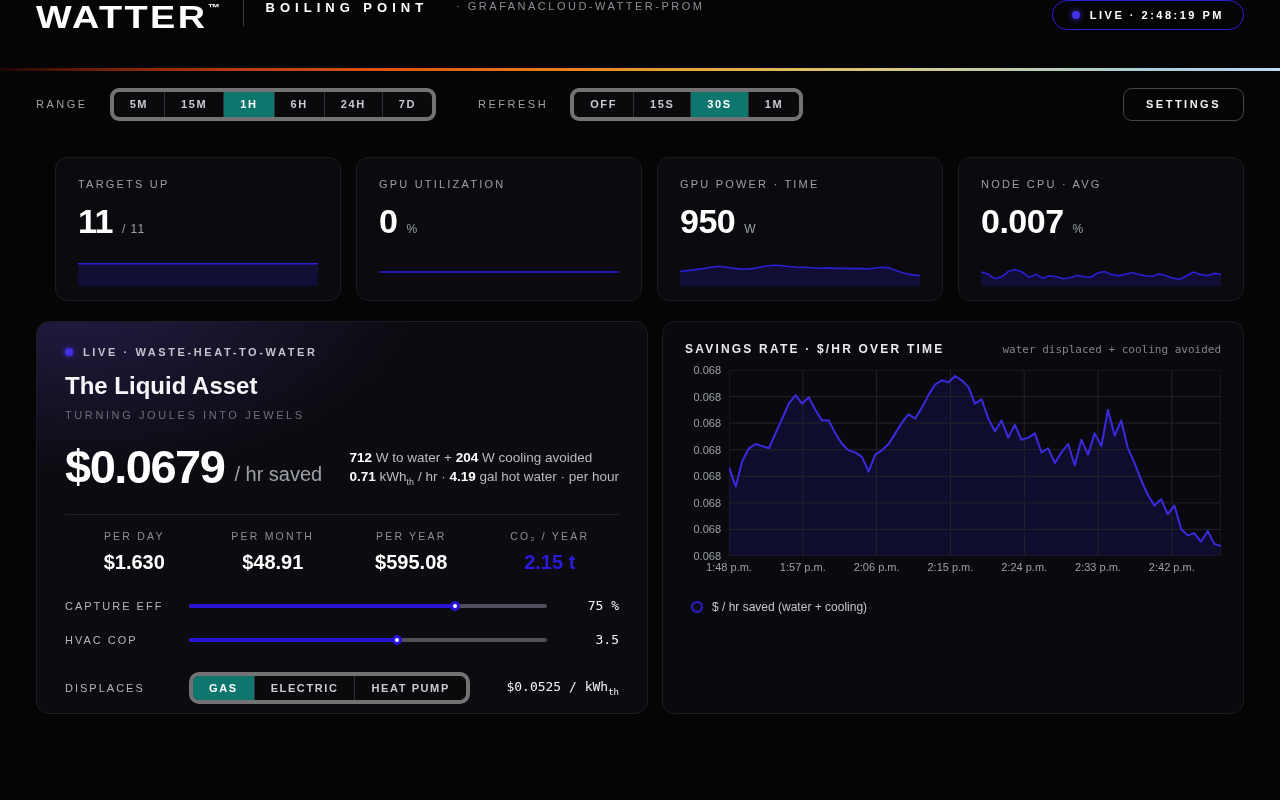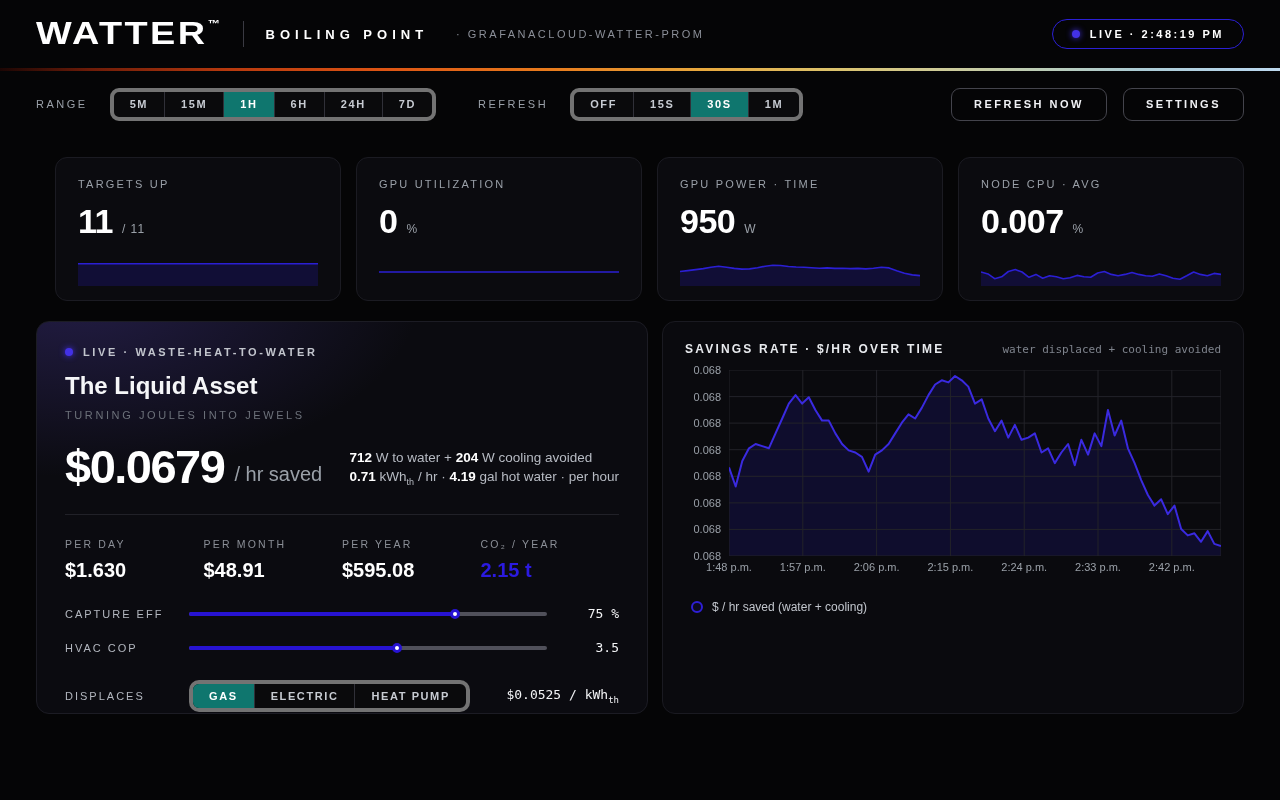--- a/index.html
+++ b/index.html
@@ -1,20 +1,20 @@
 <!DOCTYPE html>
 <html><head>
 <meta charset="utf-8">
 <style>
   * { margin:0; padding:0; box-sizing:border-box; }
   html,body { width:1280px; height:800px; overflow:hidden; background:#050506; color:#e9eaee;
               font-family:"Liberation Sans", sans-serif; }
 
   
-  .header { height:68px; display:flex; align-items:center; padding:16px 36px; }
+  .header { height:68px; display:flex; align-items:flex-start; padding:0 36px; }
   .logo { font-size:31px; font-weight:900; letter-spacing:2px; color:#fff;
           transform:scaleX(1.22); transform-origin:left center; white-space:nowrap; }
   .logo sup { font-size:10px; letter-spacing:0; vertical-align:top; position:relative; top:2px; }
   .hdr-sep { width:1px; height:26px; background:#3a3a42; margin:0 22px 0 56px; }
   .app-subtitle { font-size:13px; font-weight:700; letter-spacing:5px; color:#fff; }
   .datasource { font-size:11px; letter-spacing:2.5px; color:#8b8f98; margin-left:28px; }
   .live-pill { margin-left:auto; display:flex; align-items:center; gap:10px;
                border:1px solid #2b1fd4; border-radius:999px; padding:8px 19px; }
   .live-dot { width:8px; height:8px; border-radius:50%; background:#4331e6; box-shadow:0 0 6px #4331e6; }
   .live-pill span.txt { font-size:11px; font-weight:700; letter-spacing:2.5px; color:#fff; }
@@ -62,22 +62,22 @@
   .la-sub { margin-top:9px; font-size:11px; letter-spacing:2.6px; color:#6c717a; }
 
   .hero { margin-top:22px; display:flex; align-items:flex-end; }
   .hero-val { font-size:47px; font-weight:700; color:#fff; letter-spacing:-1.5px; line-height:1; }
   .hero-suffix { font-size:20px; color:#9aa0a8; margin-left:10px; position:relative; top:-4px; }
   .hero-detail { margin-left:auto; font-size:13.5px; color:#b7bbc3; line-height:19px; text-align:left;
                  position:relative; top:2px; }
   .hero-detail b { color:#fff; font-weight:700; }
   .hero-detail sub { font-size:9px; }
 
-  .stats-row { margin-top:24px; border-top:1px solid #212128; padding-top:23px;
-               display:grid; grid-template-columns:repeat(4,1fr); }
+  .stats-row { margin-top:24px; border-top:1px solid #212128; padding-top:15px;
+               display:grid; grid-template-columns:repeat(4,1fr);text-align:center; }
   .stat-cell .lbl { font-size:10.5px; letter-spacing:2.2px; color:#8b8f97; }
   .stat-cell .val { margin-top:9px; font-size:20px; font-weight:700; color:#fff; }
   .stat-cell .val.accent { color:#2b1ae0; }
 
   .sliders { margin-top:24px; display:flex; flex-direction:column; gap:19px; }
   .sl-row { display:flex; align-items:center; }
   .sl-label { width:124px; font-size:11px; letter-spacing:2px; color:#b3b7bf; }
   .sl-track { position:relative; flex:1; height:4px; background:#50505a; border-radius:2px; margin-right:14px; }
   .sl-fill { position:absolute; left:0; top:0; height:100%; background:#2713d2; border-radius:2px; }
   .sl-thumb { position:absolute; top:50%; width:10px; height:10px; background:#fff;
@@ -132,21 +132,20 @@
     </div>
   <div class="tb-gap"></div>
   <span class="tb-label">REFRESH</span>
   <div class="segbar">
       <button class="seg">OFF</button>
       <button class="seg">15S</button>
       <button class="seg seg-on">30S</button>
       <button class="seg">1M</button>
     </div>
   <div class="tb-right">
-    <button class="ghost-btn">REFRESH NOW</button>
     <button class="ghost-btn">SETTINGS</button>
   </div>
 </div>
 
 <div class="cards">
   <div class="card">
     <div class="card-label">TARGETS UP</div>
     <div class="card-value-row">
       <span class="card-value">11</span>
       <span class="card-unit">/ 11</span>

